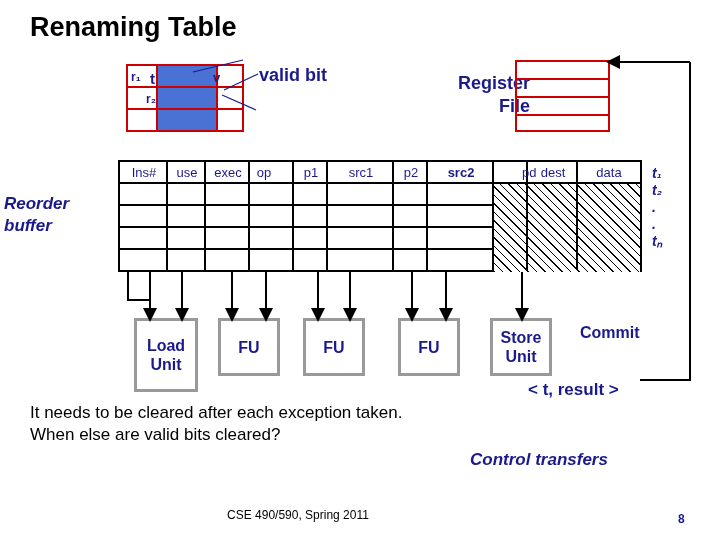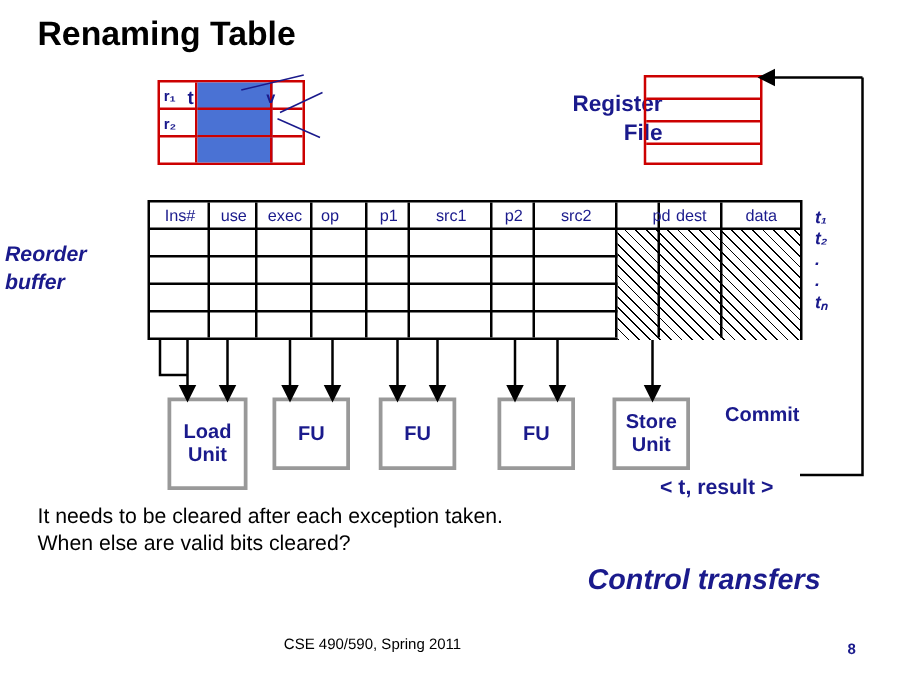--- a/index.html
+++ b/index.html
@@ -187,21 +187,21 @@
   
   #para {
     left: 30px; top: 402px;
     font-size: 17px;
     color: #000000;
     line-height: 22px;
     width: 650px;
   }
   #control-transfers {
     left: 470px; top: 450px;
-    font-size: 23px;
+    font-size: 17px;
     font-style: italic;
     font-weight: bold;
     color: #1a1a8c;
   }
 
   
   #footer {
     left: 0; top: 508px;
     width: 596px;
     text-align: center;
@@ -241,27 +241,28 @@
     <div class="cell" style="left:90px;top:22px;width:24px;height:22px;border-right:none;"></div>
 
     <div class="cell" style="left:0;top:44px;width:30px;height:20px;border-bottom:none;"></div>
     <div class="cell rt-fill" style="left:30px;top:44px;width:60px;height:20px;border-bottom:none;"></div>
     <div class="cell" style="left:90px;top:44px;width:24px;height:20px;border-right:none;border-bottom:none;"></div>
   </div>
 
   <div class="abs rt-rowlabel" style="left:131px; top:70px;">
     <span>r₁</span>
   </div>
-  <div class="abs rt-rowlabel" style="left:131px; top:92px;">
+  <div class="abs rt-rowlabel" style="left:146px; top:92px;">
     <span>r₂</span>
   </div>
   <div class="abs" id="rt-head-t">t</div>
   <div class="abs" id="rt-head-v">v</div>
 
   <div class="abs" id="tag-text">
+    <div>valid bit</div>
   </div>
 
   <div class="abs" id="regfile-label">
     <div>Register</div>
     <div>File</div>
   </div>
   <div class="abs" id="regfile-table">
     <div class="rf-row" style="top:0;height:18px;"></div>
     <div class="rf-row" style="top:18px;height:18px;"></div>
     <div class="rf-row" style="top:36px;height:18px;"></div>
@@ -290,21 +291,21 @@
     <div class="rob-col" style="left:408px;width:50px;"></div>
     <div class="rob-col" style="left:458px;width:62px;border-right:none;"></div>
 
     <div class="rob-head" style="left:0;   width:48px;">Ins#</div>
     <div class="rob-head" style="left:48px; width:38px;">use</div>
     <div class="rob-head" style="left:86px; width:44px;">exec</div>
     <div class="rob-head" style="left:130px;width:28px;">op</div>
     <div class="rob-head" style="left:174px;width:34px;">p1</div>
     <div class="rob-head" style="left:208px;width:66px;">src1</div>
     <div class="rob-head" style="left:274px;width:34px;">p2</div>
-    <div class="rob-head" style="left:308px;width:66px;">src2</div>
+    <div class="rob-head" style="left:308px;width:66px;font-weight:bold;">src2</div>
     <div class="rob-head" style="left:354px;width:34px;padding-left:48px;">pd</div>
     <div class="rob-head" style="left:408px;width:50px;">dest</div>
     <div class="rob-head" style="left:458px;width:62px;">data</div>
   </div>
 
   <div class="abs" id="tlist">
     <div>t₁</div>
     <div>t₂</div>
     <div>.</div>
     <div>.</div>

